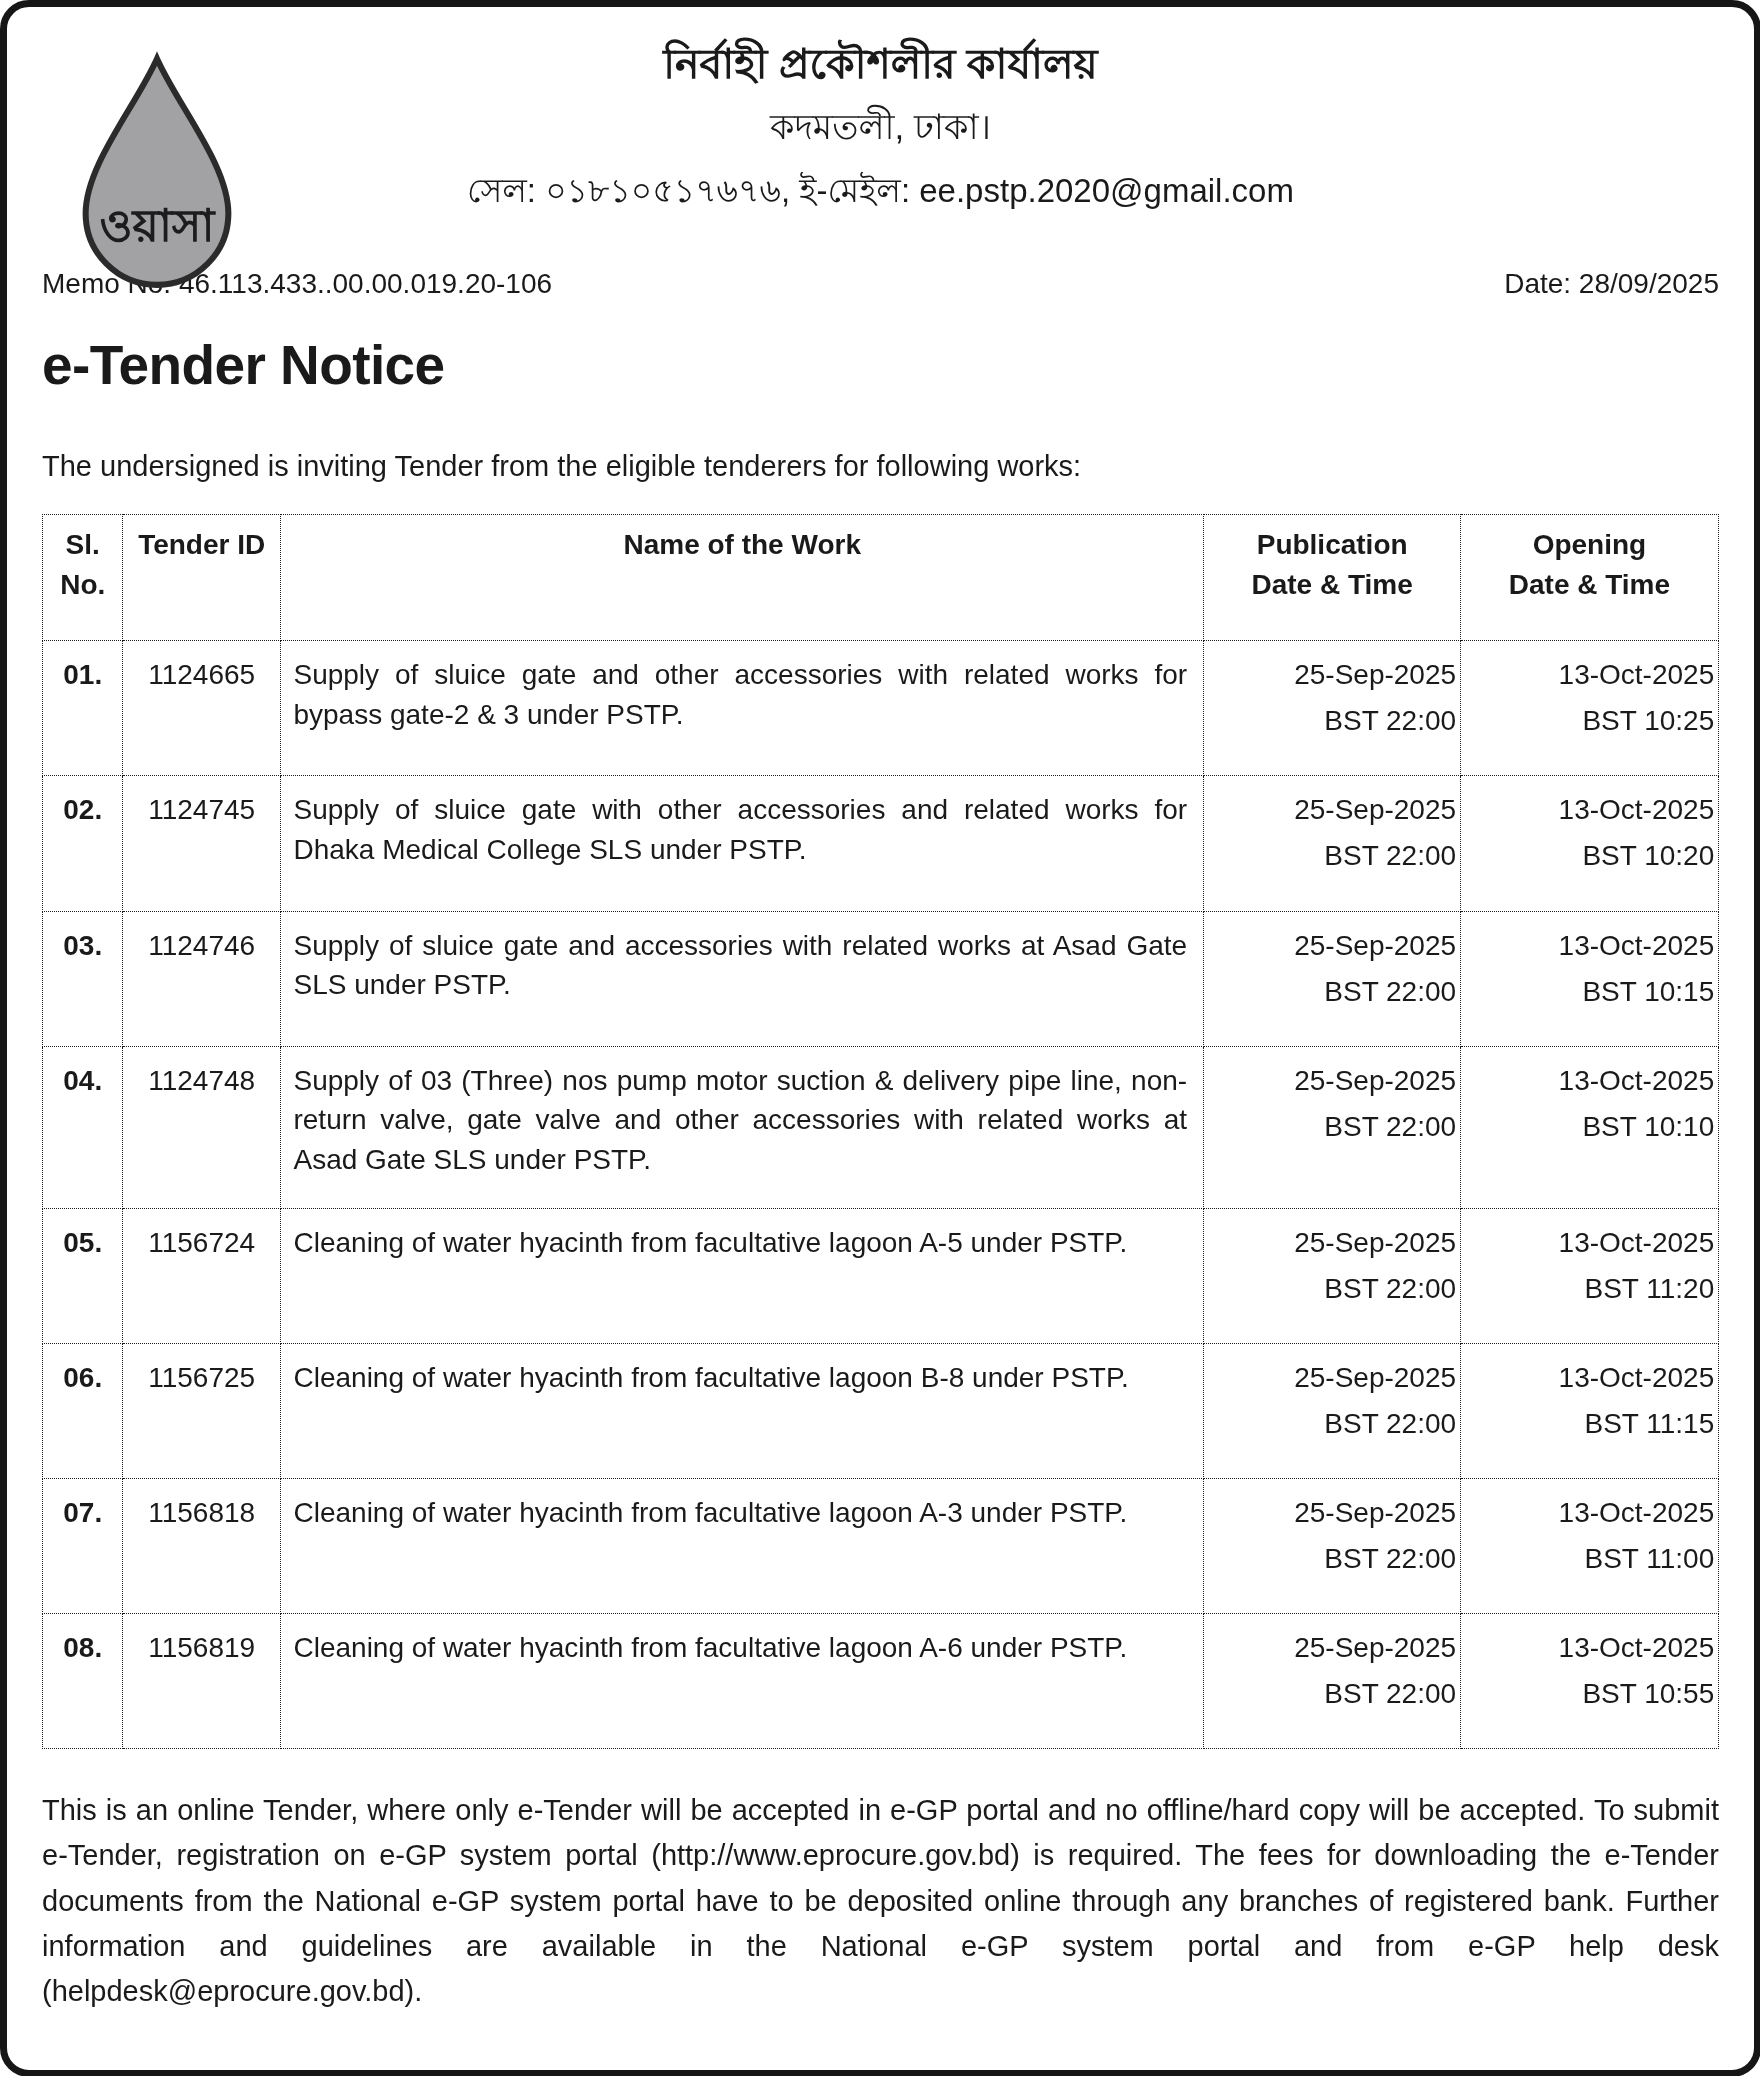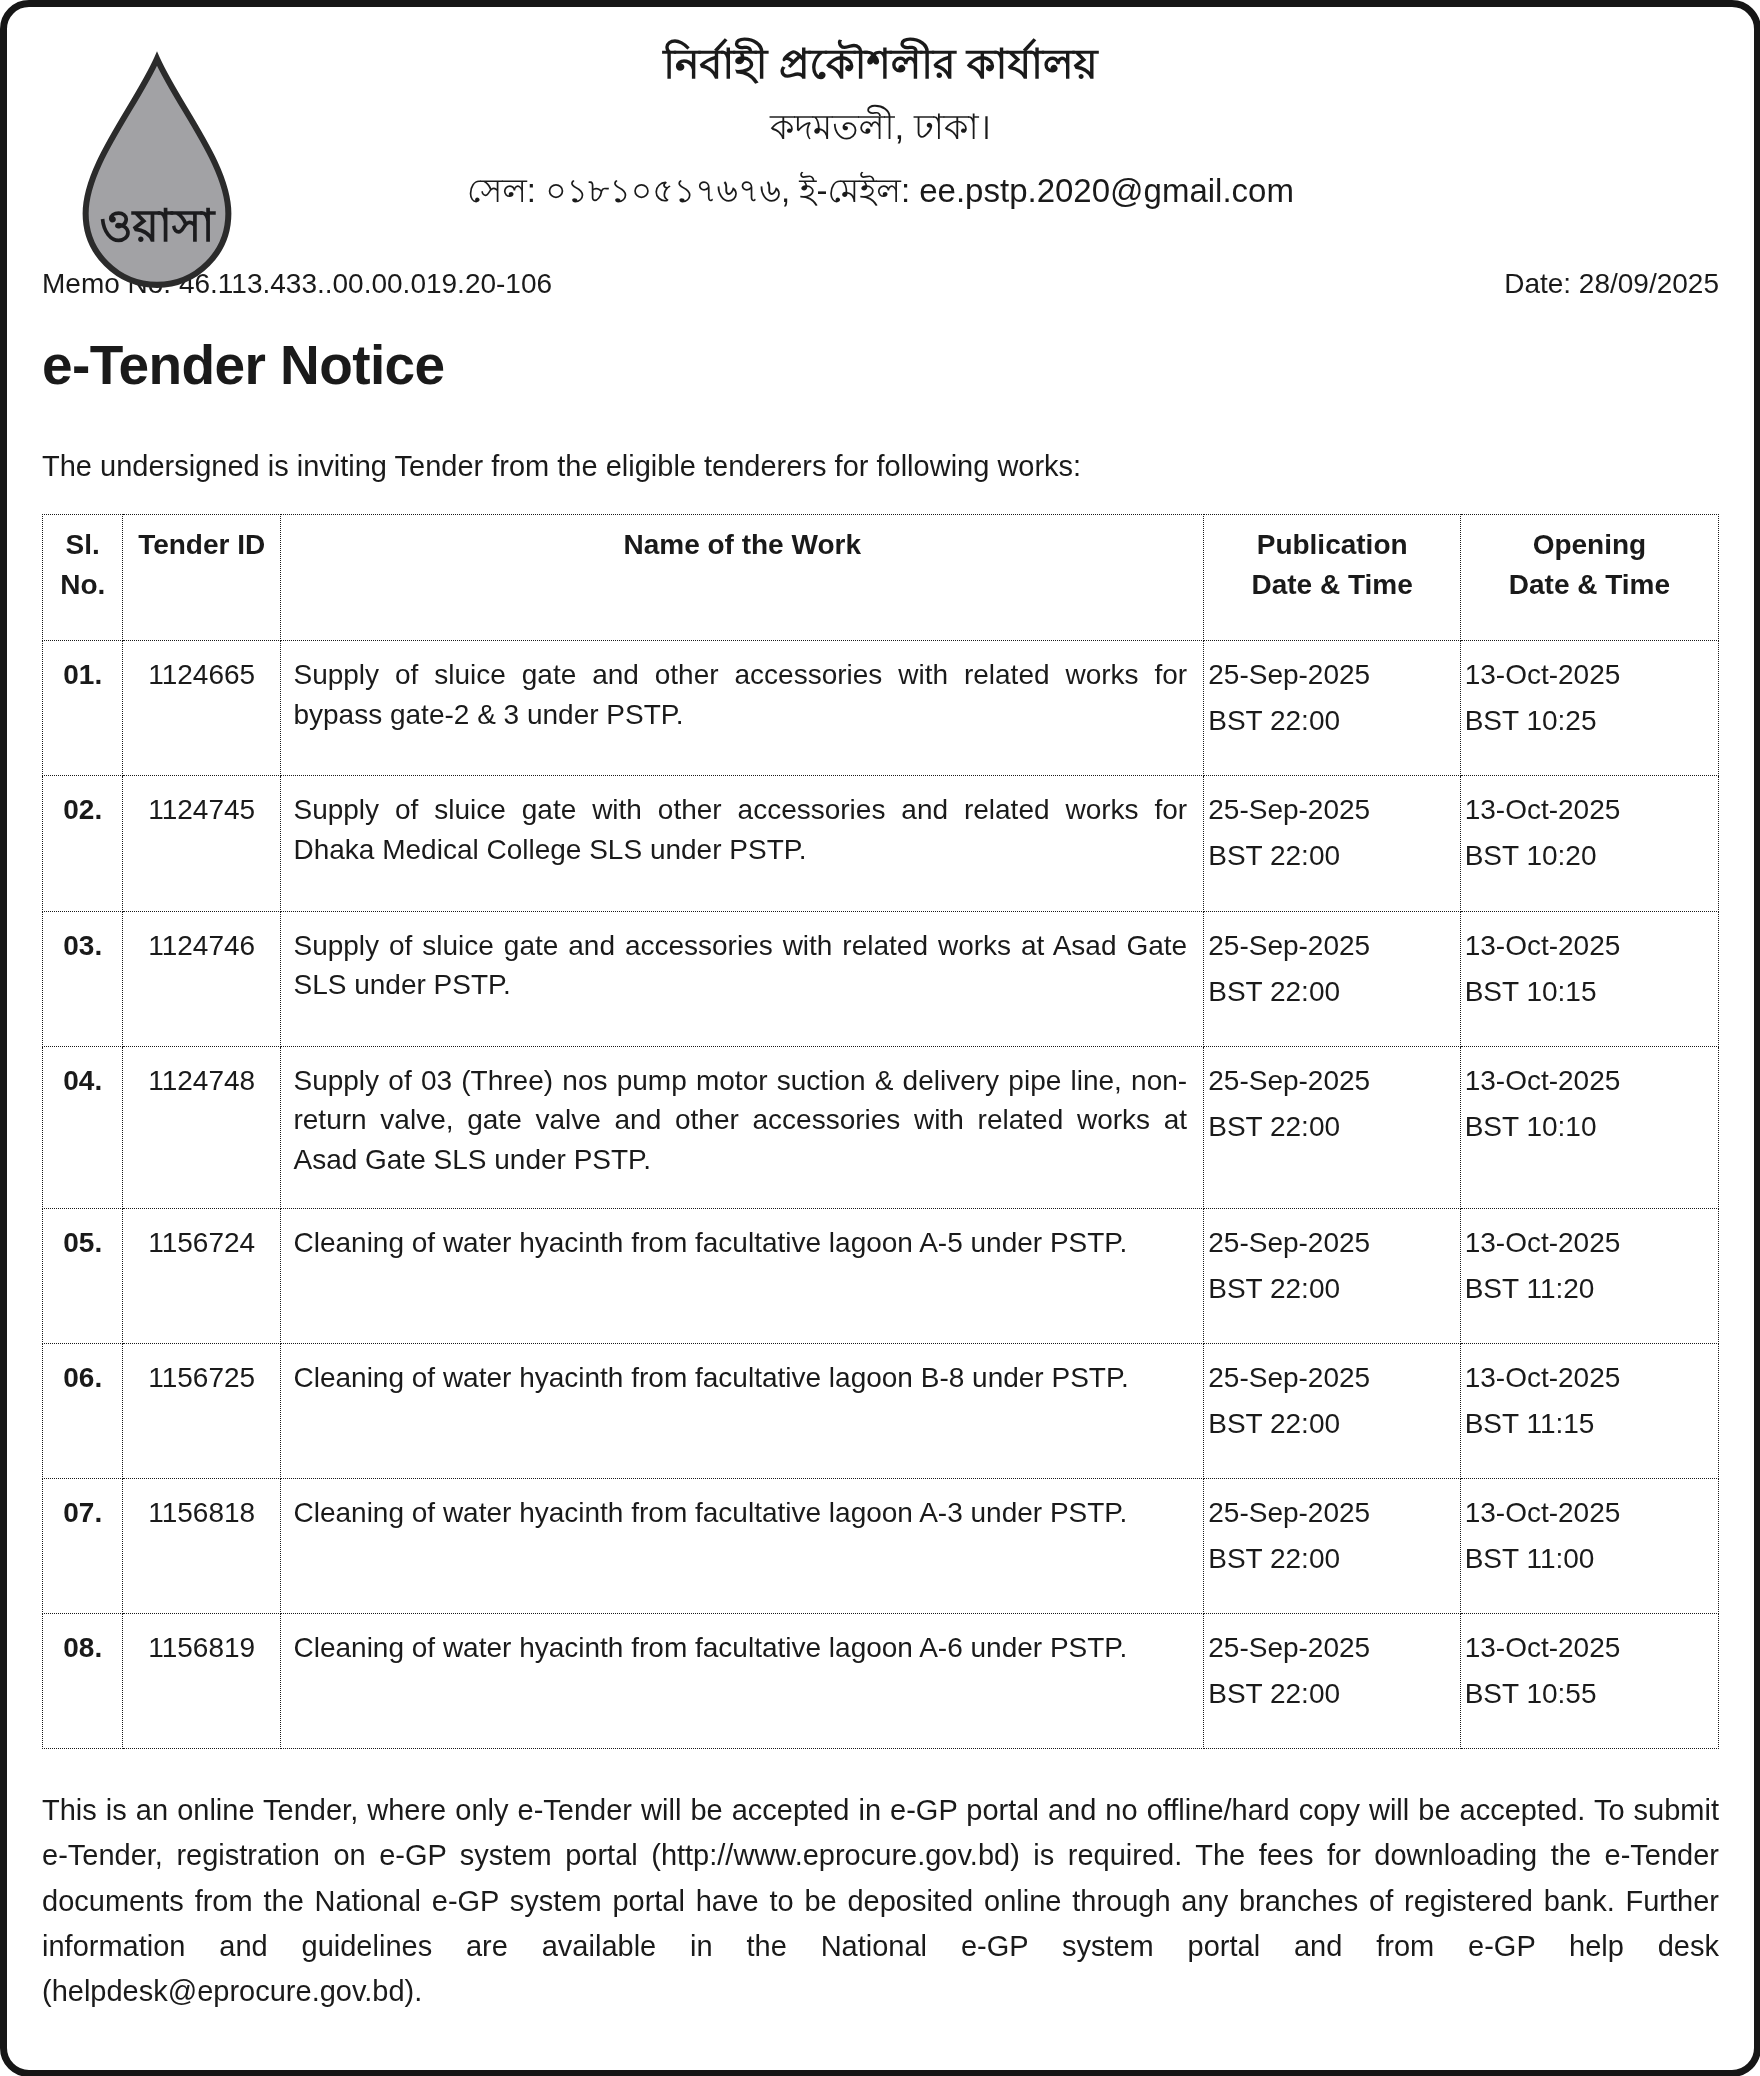--- a/index.html
+++ b/index.html
@@ -68,21 +68,21 @@
   }
   table.tenders th {
     font-weight: 700;
     text-align: center;
     padding: 10px 5px 36px 5px;
   }
   td.c-sl   { text-align: center; padding: 14px 2.5px 25px 2.5px; font-weight: bold; }
   td.c-id   { text-align: center; padding: 14px 2.5px 25px 2.5px; }
   td.c-work { padding: 14px 16.3px 28px 12.5px; }
   td.c-work div { text-align: justify; }
-  td.c-when { text-align: left; padding: 14px 3.8px 28px 3.8px; }
+  td.c-when { text-align: right; padding: 14px 3.8px 28px 3.8px; }
   td.c-when div { margin-bottom: 6.3px; }
   
   .body-par {
     margin-top: 39px;
     font-size: 29px;
     line-height: 1.56;
     text-align: justify;
   }
 </style>
 </head>

